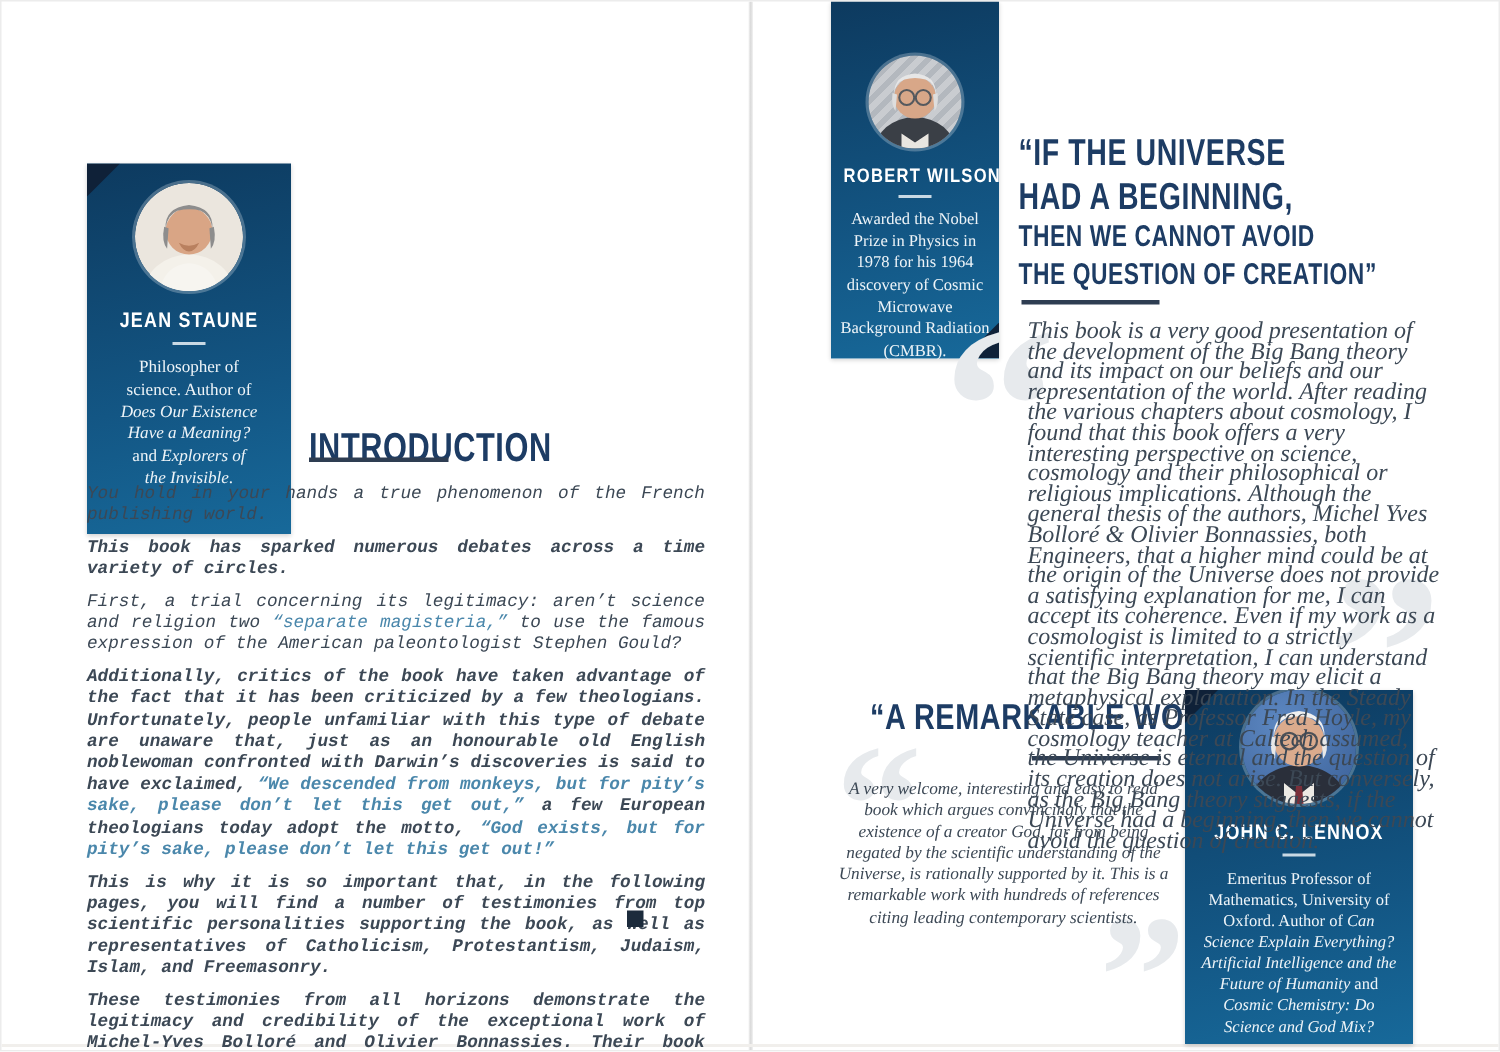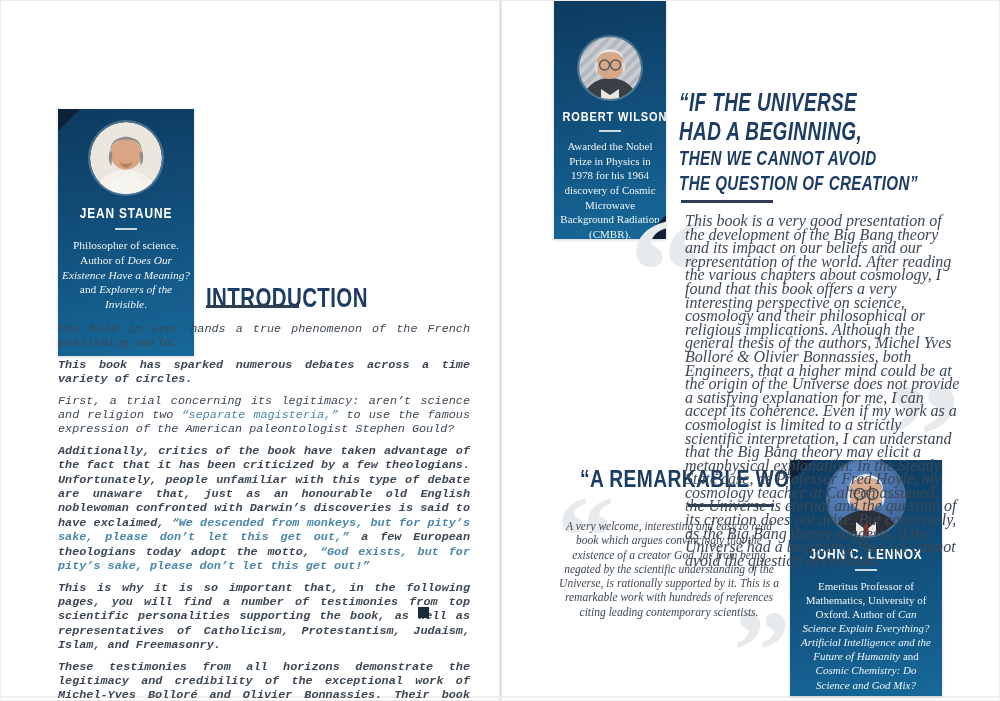--- a/index.html
+++ b/index.html
@@ -20,21 +20,21 @@
   .fold{position:absolute;background:#0f2138;}
   .fold-tl{left:0;top:0;width:22px;height:22px;clip-path:polygon(0 0,100% 0,0 100%);}
   .fold-br{right:0;bottom:0;width:24px;height:24px;clip-path:polygon(100% 0,100% 100%,0 100%);}
   .photo{border-radius:50%;overflow:hidden;margin:0 auto;position:relative;
     box-shadow:0 0 0 2px rgba(255,255,255,.25);}
   .photo svg{display:block;width:100%;height:100%;}
   .card-name{font-family:"Liberation Sans",sans-serif;font-weight:bold;font-size:14px;
     letter-spacing:1px;color:#fff;white-space:nowrap;display:block;
     transform:scaleX(.85);transform-origin:center;}
   .card-divider{width:22px;height:2px;background:#c9d9e4;margin:7px auto 8px auto;}
-  .card-bio{font-size:11px;line-height:1.32;color:#eef4f8;margin:0;padding:0 2px;}
+  .card-bio{font-size:11px;line-height:1.32;color:#eef4f8;margin:0;padding:0 22px;}
   .card-bio em{font-style:italic;}
 
   .staune-card{left:57px;top:108px;width:136px;height:247px;padding-top:13px;box-sizing:border-box;}
   .staune-card .photo{width:72px;height:72px;}
   .staune-card .card-name{margin-top:11px;}
   .staune-card .card-bio{font-size:11.4px;line-height:1.3;}
 
   .wilson-card{left:553px;top:0;width:112px;height:238px;padding-top:36px;box-sizing:border-box;}
   .wilson-card .photo{width:62px;height:62px;background:repeating-linear-gradient(135deg,#c9ccd0 0 4px,#b3b8be 4px 8px);}
   .wilson-card .card-name{margin-top:10px;font-size:13px;}
@@ -47,21 +47,21 @@
   .lennox-card .card-bio{font-size:11px;line-height:1.28;padding:0 10px;}
 
   
   .condensed{display:block;font-family:"Liberation Sans",sans-serif;font-weight:bold;
     color:#1d3c64;white-space:nowrap;transform:scaleX(.76);transform-origin:left center;
     letter-spacing:.5px;}
   .intro-title{position:absolute;left:205px;top:264px;font-size:27px;}
   .rule{position:absolute;background:#2e3d52;}
   .intro-underline{left:205px;top:304px;width:93px;height:3px;}
 
-  .headline{position:absolute;left:678px;top:87px;font-style:italic;}
+  .headline{position:absolute;left:678px;top:87px;}
   .hl-lg{font-size:25px;line-height:29px;}
   .hl-sm{font-size:20px;line-height:25px;}
   .headline-underline{left:680px;top:199px;width:92px;height:3px;}
 
   .remarkable-title{position:absolute;left:556px;top:464px;width:230px;font-size:24px;
     text-align:center;transform:scaleX(.8);transform-origin:center;white-space:nowrap;}
   .remarkable-underline{left:687px;top:503px;width:86px;height:3px;}
 
   
   .body-copy{position:absolute;left:57px;top:321px;width:412px;

